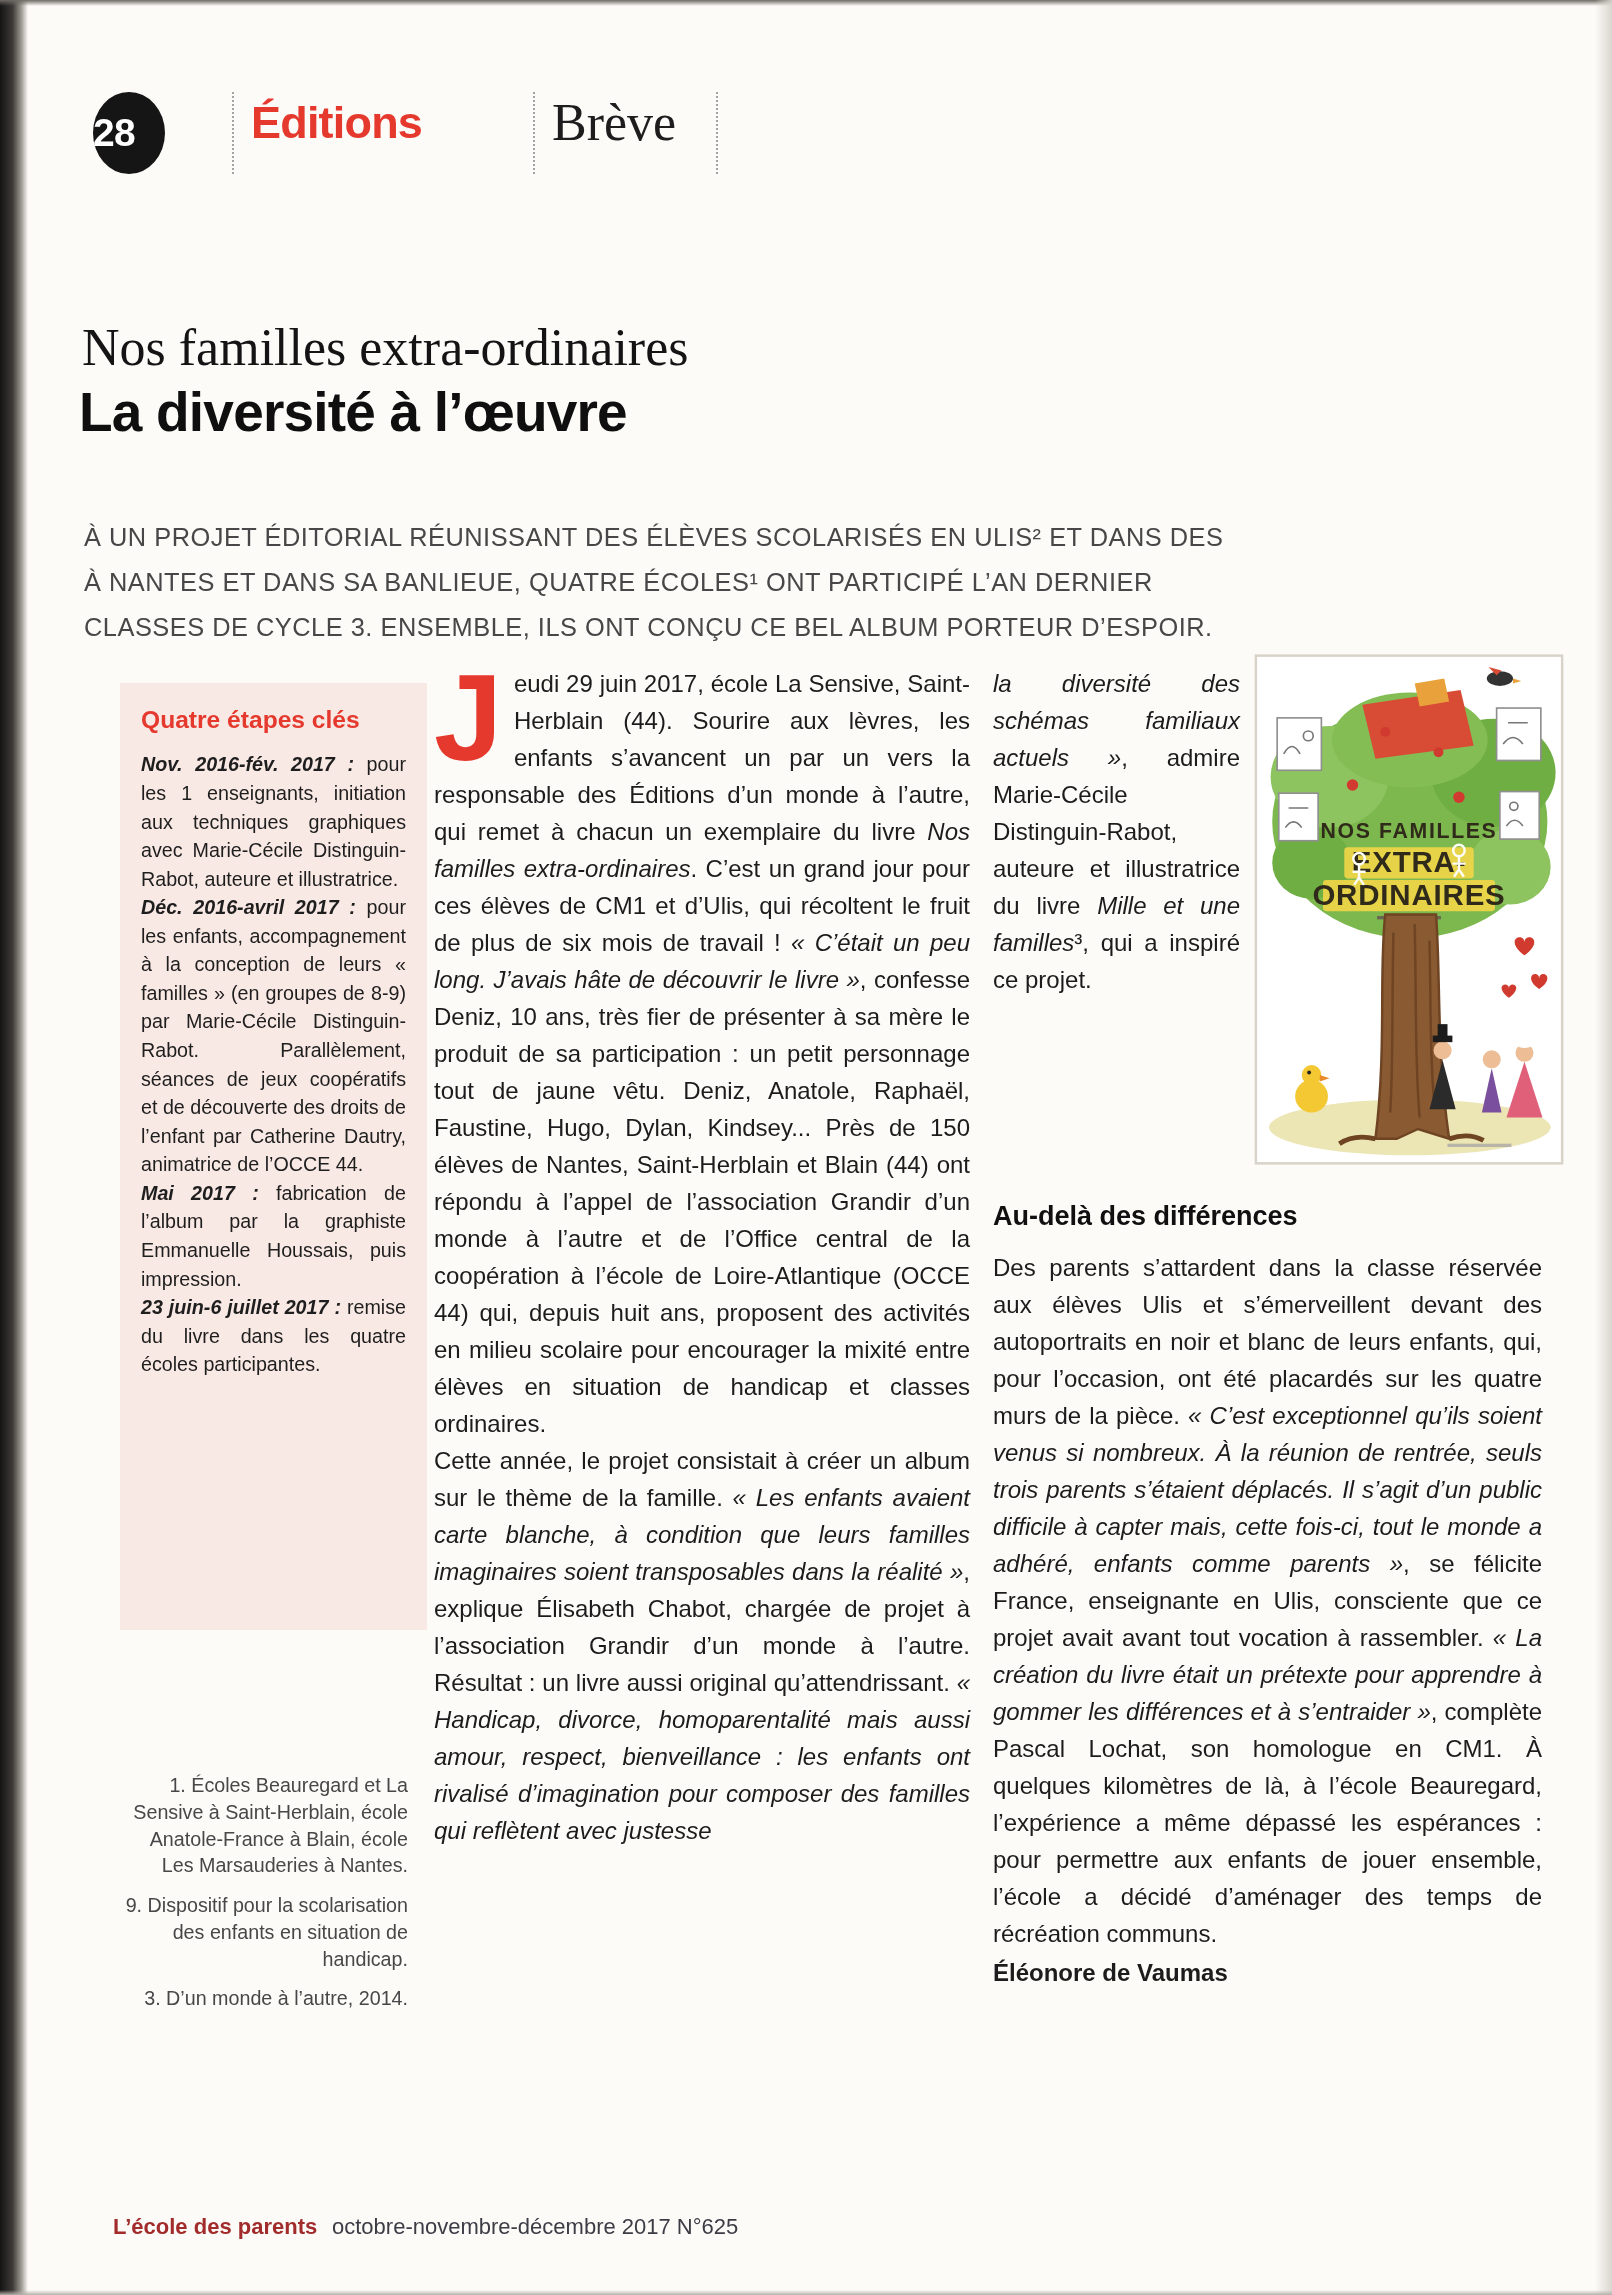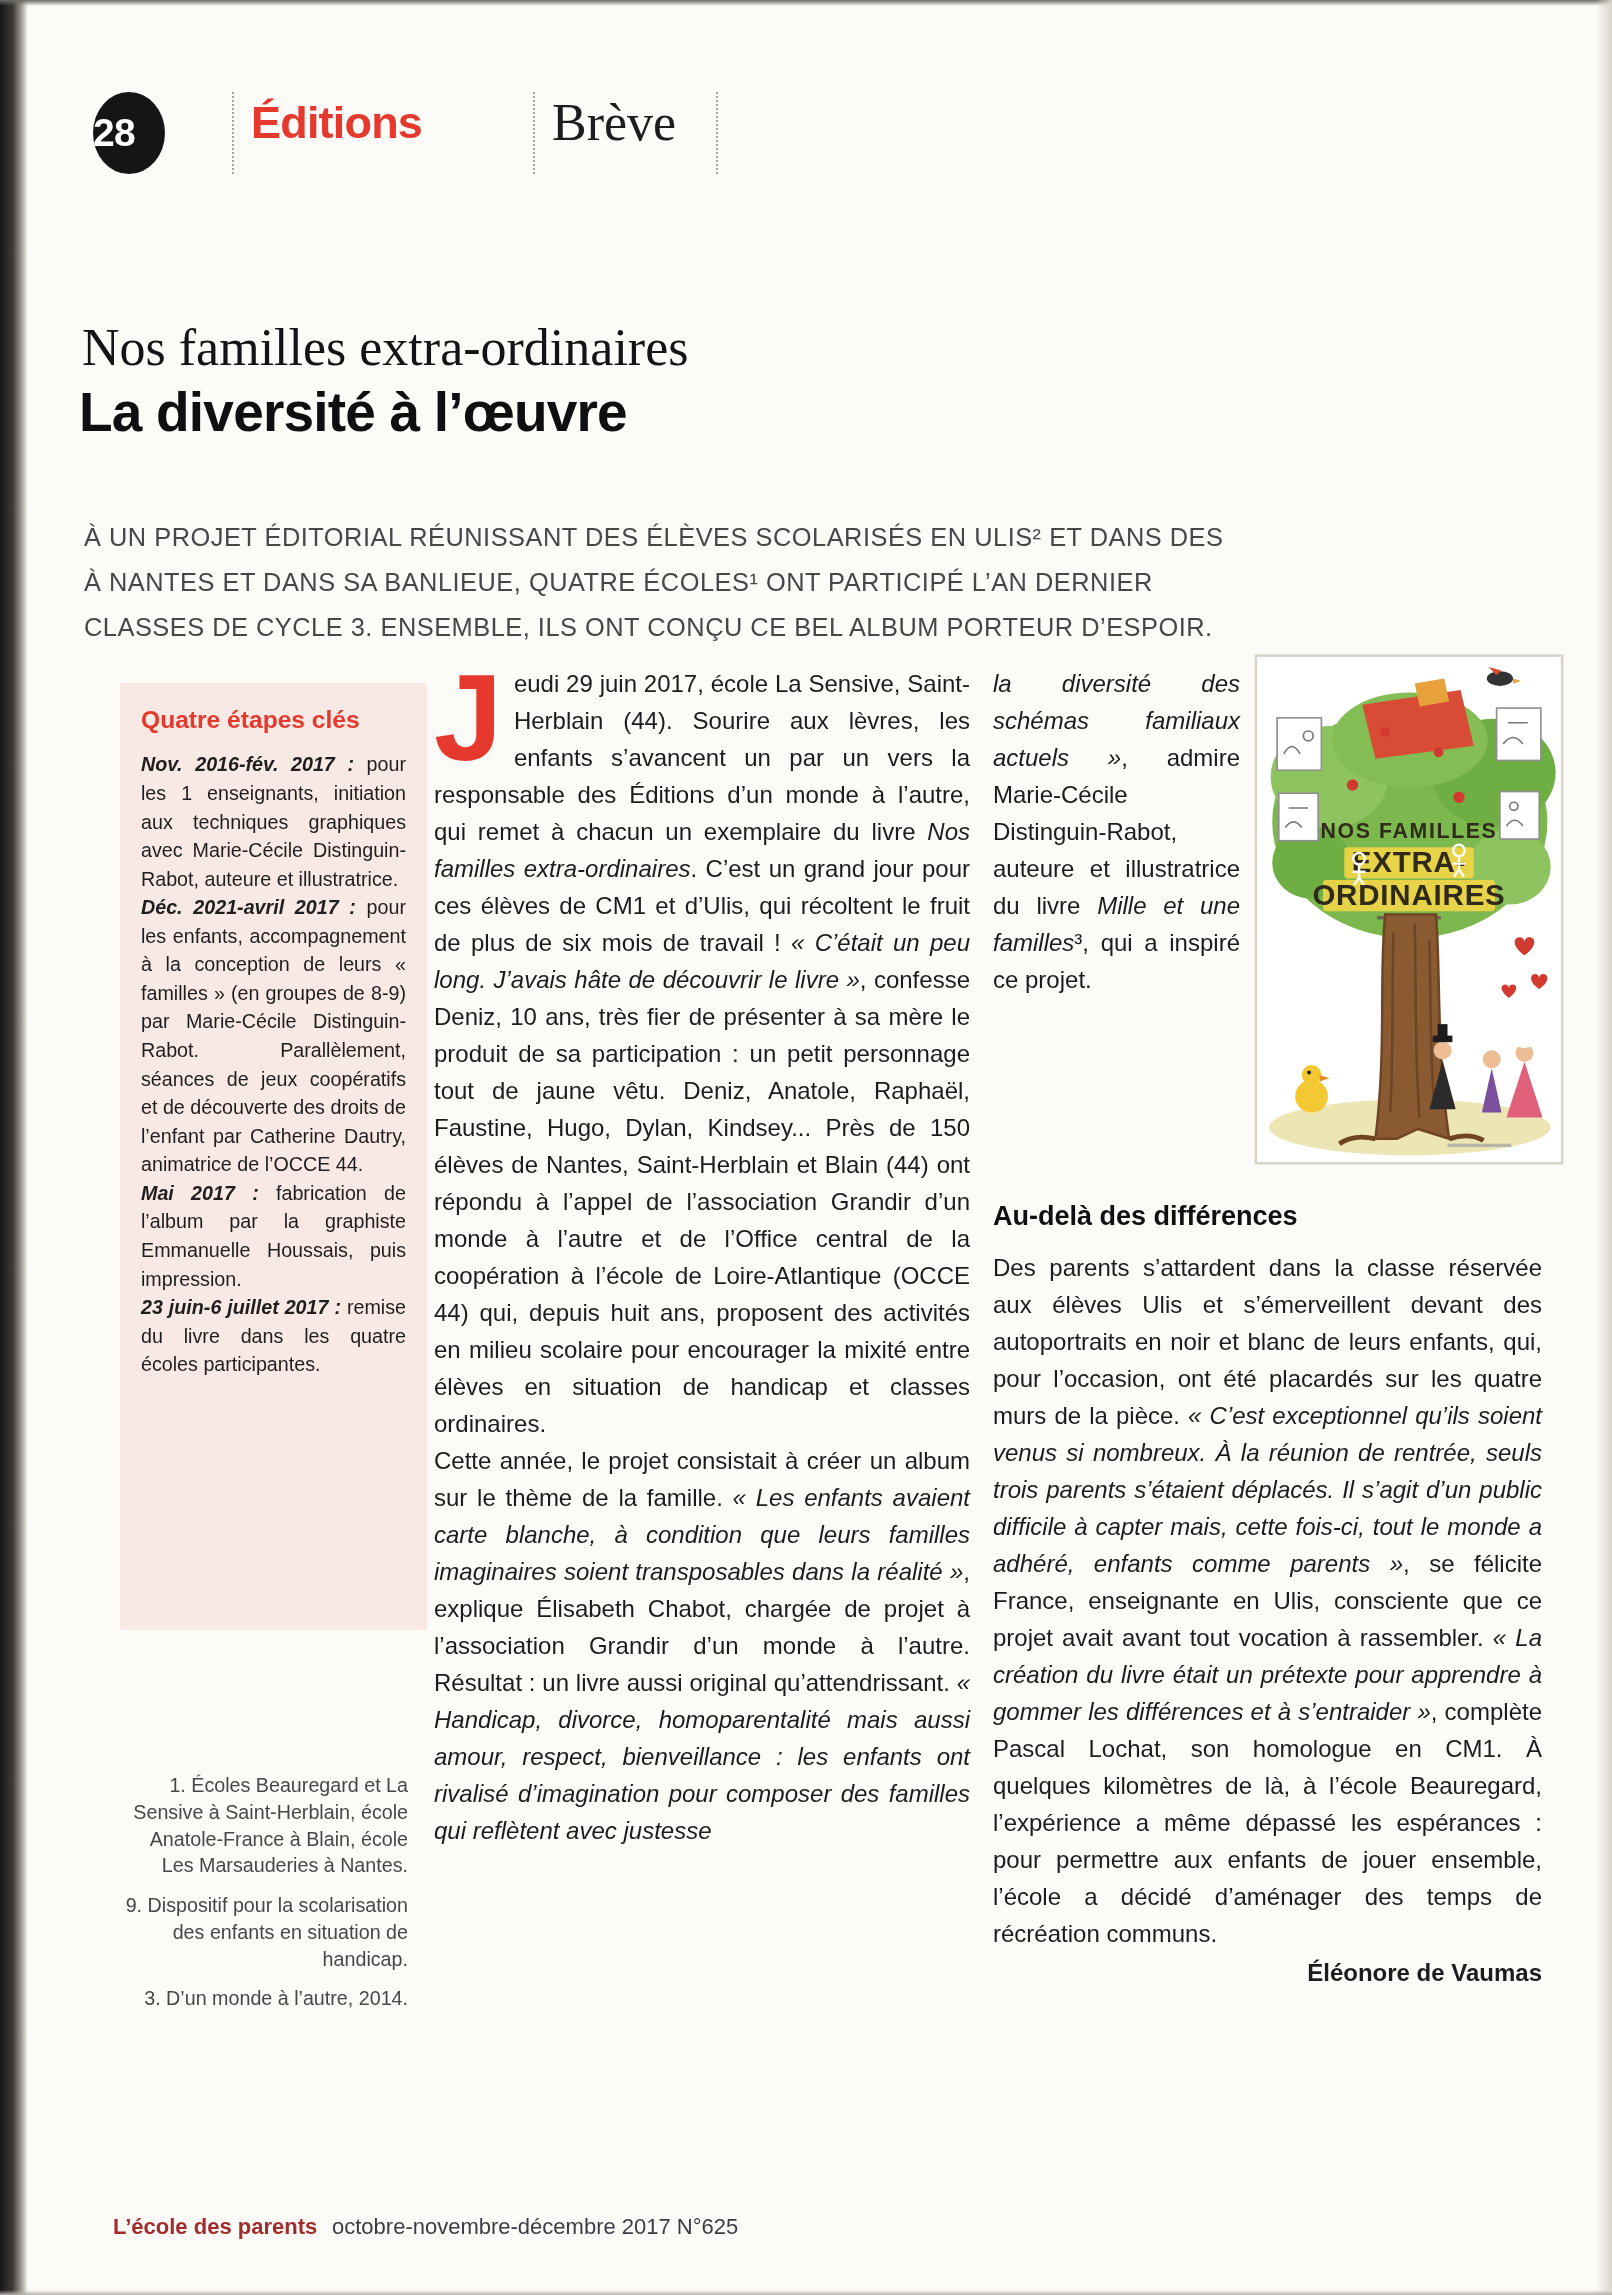--- a/index.html
+++ b/index.html
@@ -52,21 +52,21 @@
   
   .bodytext{font-size:24px;line-height:37px;text-align:justify;color:#1c1c1c;}
   .col1{left:434px;top:665px;width:536px;}
   .col2narrow{left:993px;top:665px;width:247px;}
   .col2main{left:993px;top:1249px;width:549px;}
   .para{margin:0;}
   .dropcap{float:left;font-size:123px;line-height:0.74;font-weight:bold;color:#e5392e;
     padding:6.6px 11.5px 0 0;}
   .it{font-style:italic;}
   .heading2{left:993px;top:1201px;font-size:27px;font-weight:bold;color:#101010;}
-  .byline{display:block;text-align:right;font-weight:bold;margin-top:1.6px;}
+  .byline{display:block;font-weight:bold;margin-top:1.6px;}
 
   
   .book{left:1254px;top:654px;width:310px;height:511px;}
   .book svg{display:block;width:100%;height:100%;}
 
   
   .footer{left:113px;top:2214px;font-size:22px;display:flex;align-items:baseline;gap:14.8px;}
   .footer .brand{font-weight:bold;color:#a22c2c;}
   .footer .issue{color:#3c3c45;}
 </style>
@@ -91,21 +91,21 @@
 <div class="abs main-title">La diversité à l’œuvre</div>
 <div class="abs standfirst">
   <div>À UN PROJET ÉDITORIAL RÉUNISSANT DES ÉLÈVES SCOLARISÉS EN ULIS² ET DANS DES</div>
   <div>À NANTES ET DANS SA BANLIEUE, QUATRE ÉCOLES¹ ONT PARTICIPÉ L’AN DERNIER</div>
   <div>CLASSES DE CYCLE 3. ENSEMBLE, ILS ONT CONÇU CE BEL ALBUM PORTEUR D’ESPOIR.</div>
 </div>
 
 <div class="abs sidebar">
   <p class="sidebar-title">Quatre étapes clés</p>
   <div class="sidebar-entry"><span class="date">Nov. 2016-fév. 2017 :</span><span> pour les 1 enseignants, initiation aux techniques graphiques avec Marie-Cécile Distinguin-Rabot, auteure et illustratrice.</span></div>
-  <div class="sidebar-entry"><span class="date">Déc. 2021-avril 2017 :</span><span> pour les enfants, accompagnement à la conception de leurs « familles » (en groupes de 8-9) par Marie-Cécile Distinguin-Rabot. Parallèlement, séances de jeux coopératifs et de découverte des droits de l’enfant par Catherine Dautry, animatrice de l’OCCE 44.</span></div>
+  <div class="sidebar-entry"><span class="date">Déc. 2016-avril 2017 :</span><span> pour les enfants, accompagnement à la conception de leurs « familles » (en groupes de 8-9) par Marie-Cécile Distinguin-Rabot. Parallèlement, séances de jeux coopératifs et de découverte des droits de l’enfant par Catherine Dautry, animatrice de l’OCCE 44.</span></div>
   <div class="sidebar-entry"><span class="date">Mai 2017 :</span><span> fabrication de l’album par la graphiste Emmanuelle Houssais, puis impression.</span></div>
   <div class="sidebar-entry"><span class="date">23 juin-6 juillet 2017 :</span><span> remise du livre dans les quatre écoles participantes.</span></div>
 </div>
 
 <div class="abs footnotes">
   <p class="footnote">1. Écoles Beauregard et La Sensive à Saint-Herblain, école Anatole-France à Blain, école Les Marsauderies à Nantes.</p>
   <p class="footnote">9. Dispositif pour la scolarisation des enfants en situation de handicap.</p>
   <p class="footnote">3. D’un monde à l’autre, 2014.</p>
 </div>
 

